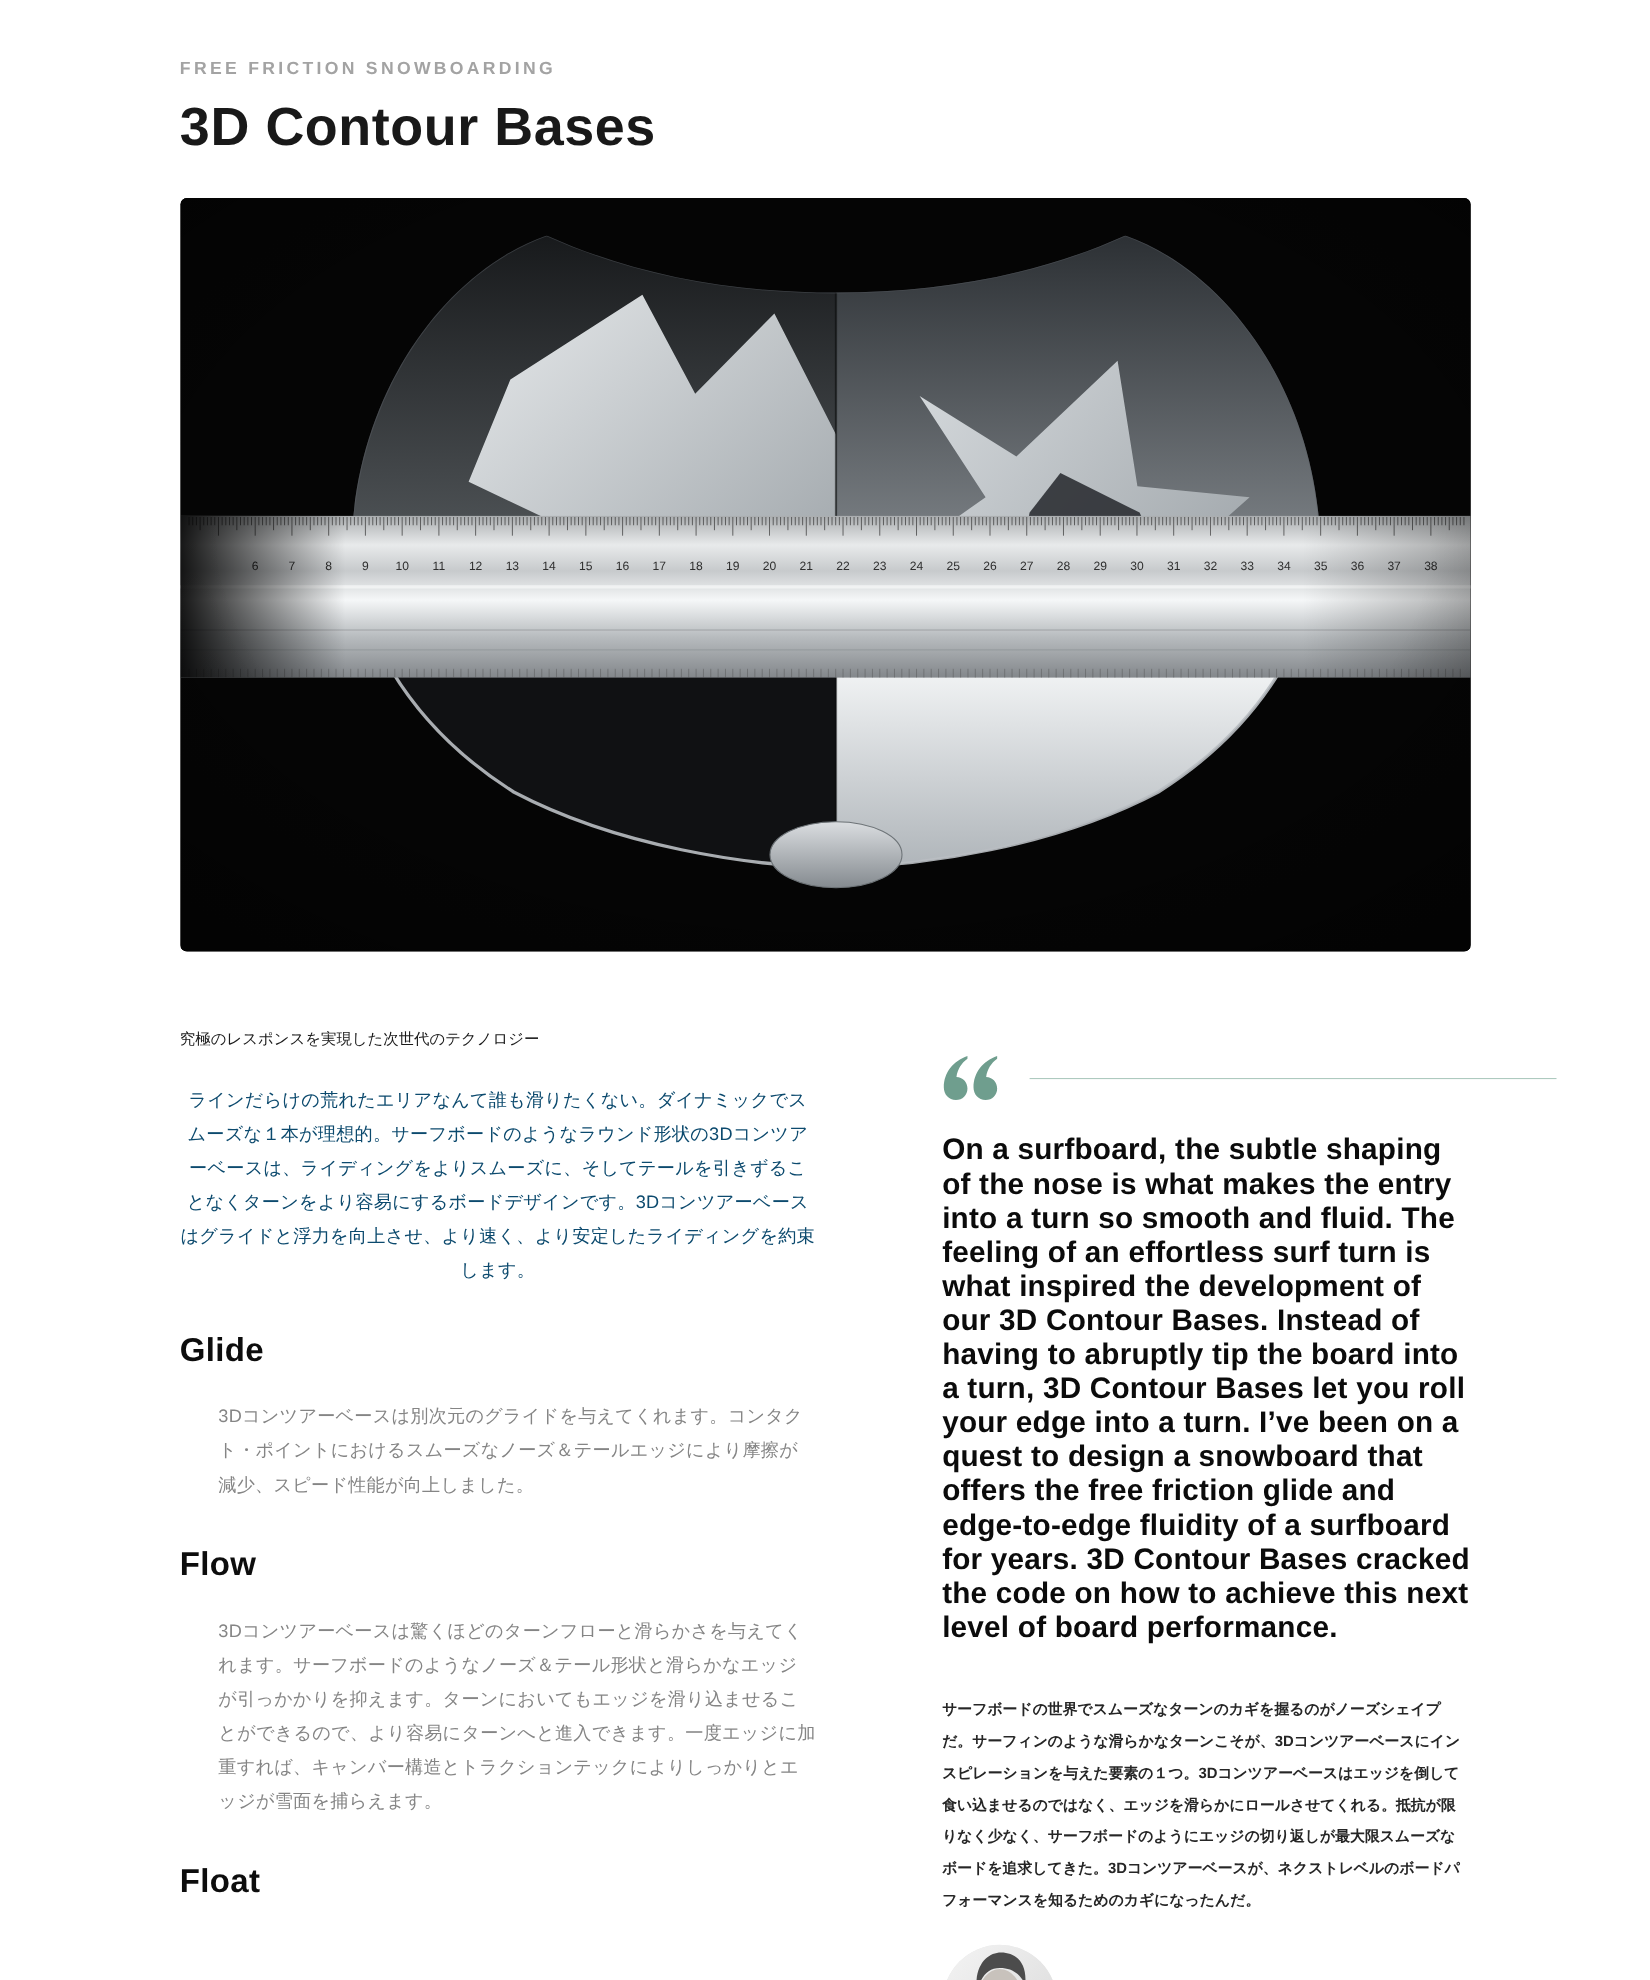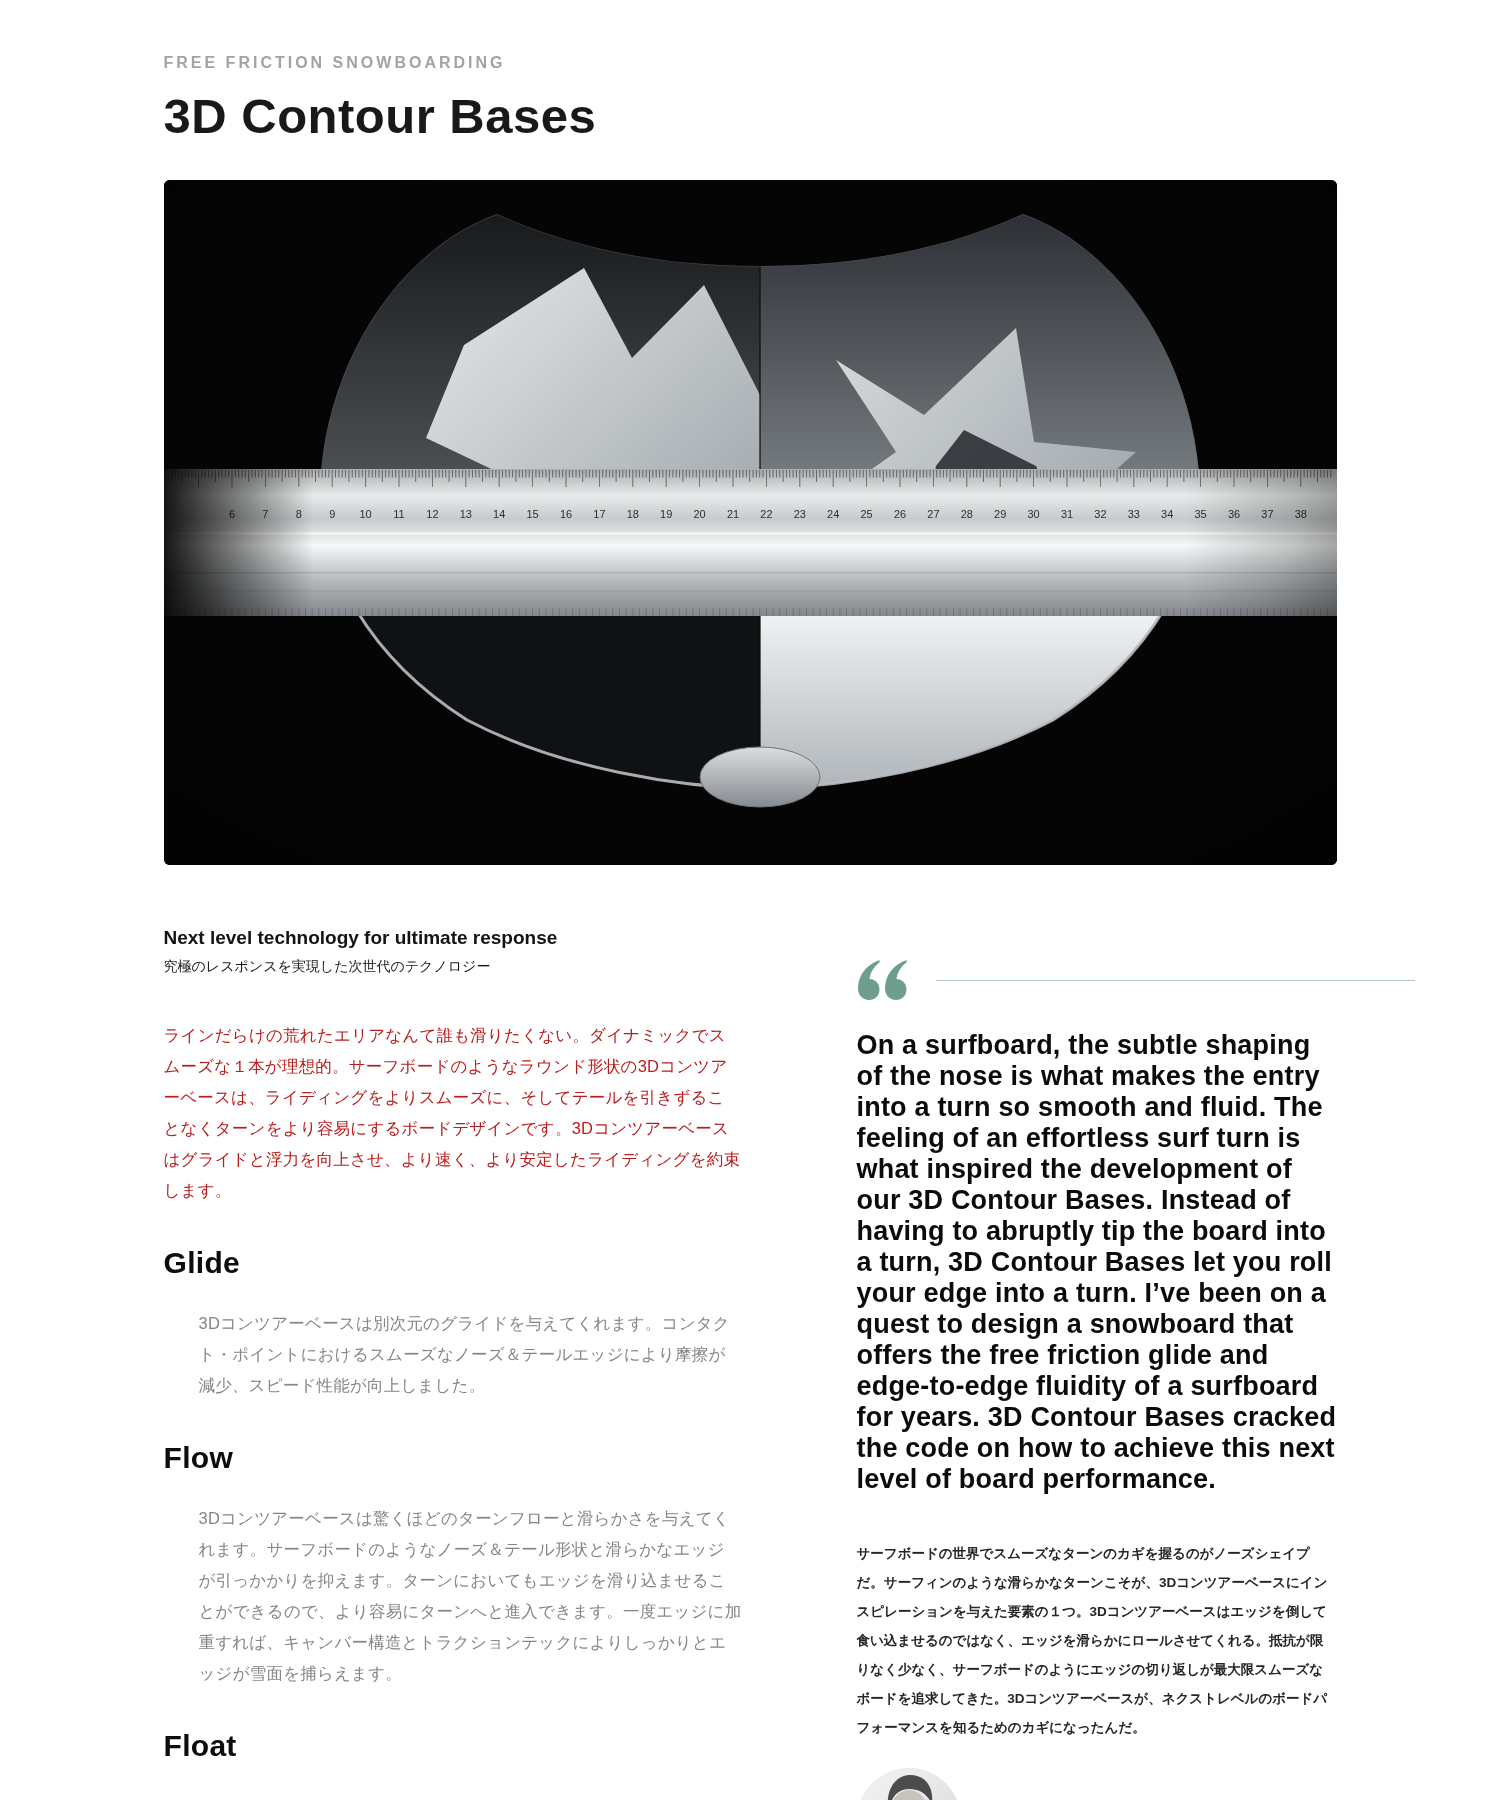--- a/index.html
+++ b/index.html
@@ -26,21 +26,21 @@
     background:#060606; border-radius:6px; overflow:hidden;
   }
   .hero svg { display:block; }
 
   .columns { display:flex; justify-content:space-between; margin-top:62px; }
   .col-left { width:578px; }
   .col-right { width:480px; padding-top:33px; }
 
   .subtitle-en { font-size:19px; font-weight:700; color:#141414; }
   .subtitle-jp { font-size:14px; font-weight:400; color:#1a1a1a; margin-top:9px; }
-  .body-p { font-size:16.5px; line-height:31px; color:#b91c1c; margin-top:44px; letter-spacing:0.2px; }
+  .body-p { font-size:16.5px; line-height:31px; color:#0c4a6e; margin-top:31px; letter-spacing:0.2px;text-align:center; }
   .section-h { font-size:30px; font-weight:700; color:#0d0d0d; margin-top:40px; letter-spacing:0.3px; }
   .section-p { font-size:16.5px; line-height:31px; color:#858585; margin-top:28px; letter-spacing:0.2px;margin-left:35px; }
 
   .quote-head { display:flex; align-items:center; }
   .quote-icon { flex:none; }
   .quote-icon svg { display:block; }
   .quote-line { flex:1; height:1px; background:#aecabf; margin-left:26px; margin-right:-78px; }
 
   .quote-text {
     font-size:27px; font-weight:700; line-height:31px;
@@ -721,21 +721,20 @@
           <rect x="1020" y="289" width="153" height="147" fill="url(#shadeR)"></rect>
         </g>
 
         <rect x="0" y="0" width="1173" height="685" fill="url(#vig)"></rect>
       </svg>
     </div>
 
     <div class="columns">
 
       <div class="col-left">
-        <div class="subtitle-en">Next level technology for ultimate response</div>
         <div class="subtitle-jp">究極のレスポンスを実現した次世代のテクノロジー</div>
         <p class="body-p">ラインだらけの荒れたエリアなんて誰も滑りたくない。ダイナミックでスムーズな１本が理想的。サーフボードのようなラウンド形状の3Dコンツアーベースは、ライディングをよりスムーズに、そしてテールを引きずることなくターンをより容易にするボードデザインです。3Dコンツアーベースはグライドと浮力を向上させ、より速く、より安定したライディングを約束します。</p>
 
         <h2 class="section-h">Glide</h2>
         <p class="section-p">3Dコンツアーベースは別次元のグライドを与えてくれます。コンタクト・ポイントにおけるスムーズなノーズ＆テールエッジにより摩擦が減少、スピード性能が向上しました。</p>
 
         <h2 class="section-h">Flow</h2>
         <p class="section-p">3Dコンツアーベースは驚くほどのターンフローと滑らかさを与えてくれます。サーフボードのようなノーズ＆テール形状と滑らかなエッジが引っかかりを抑えます。ターンにおいてもエッジを滑り込ませることができるので、より容易にターンへと進入できます。一度エッジに加重すれば、キャンバー構造とトラクションテックによりしっかりとエッジが雪面を捕らえます。</p>
 
         <h2 class="section-h">Float</h2>

